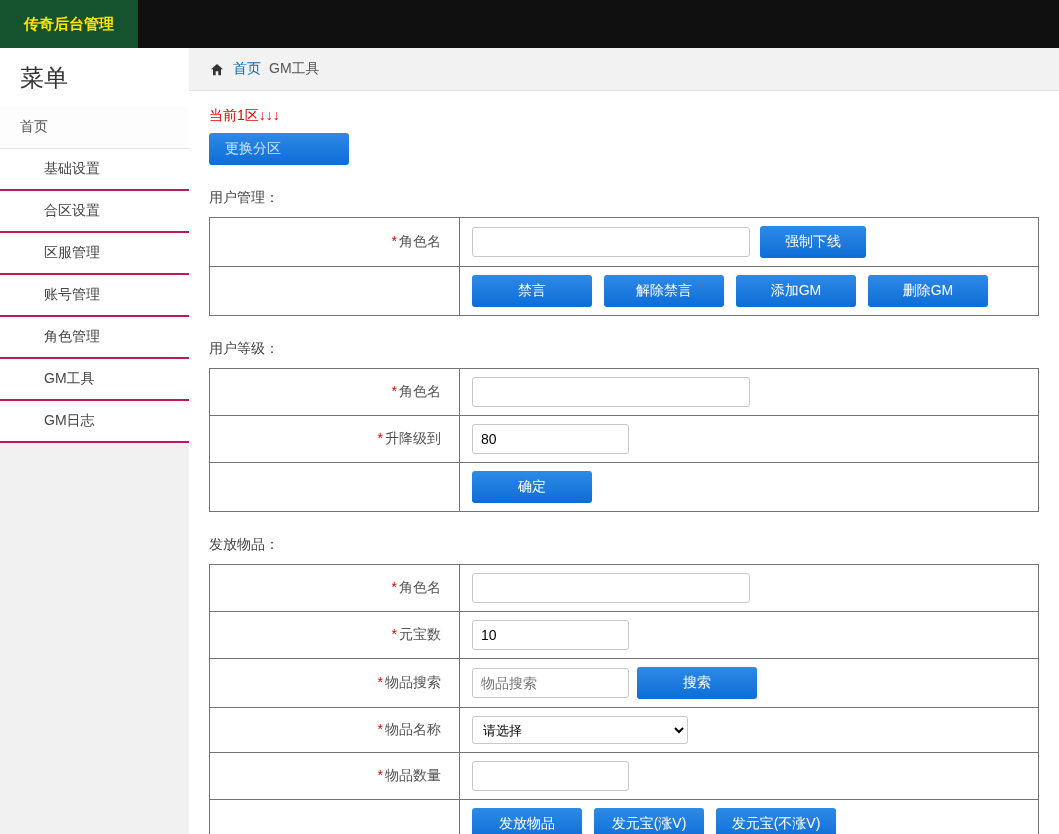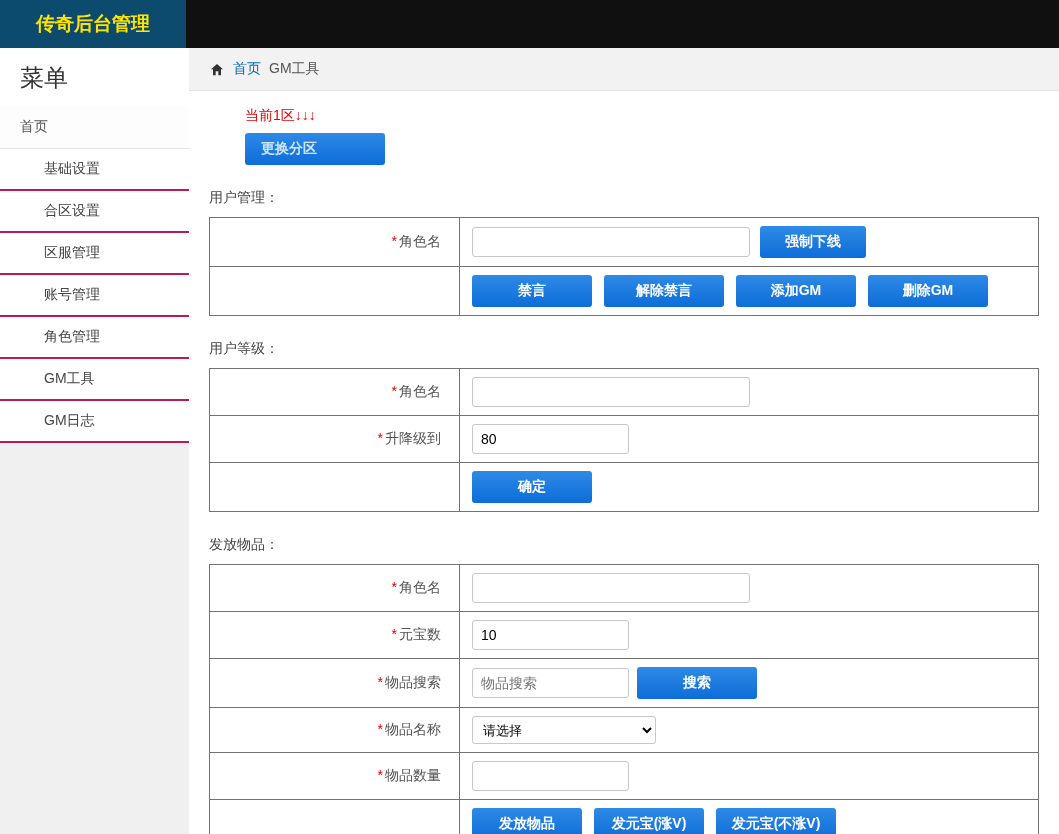--- a/index.html
+++ b/index.html
@@ -1,53 +1,53 @@
 <!DOCTYPE html>
 <html><head>
   <meta charset="utf-8">
   <style>
     * { margin: 0; padding: 0; box-sizing: border-box; }
     body { font-family: "Microsoft YaHei", Arial, sans-serif; font-size: 14px; color: #555; background: #fff; }
     
     .topbar { background: #101010; height: 48px; display: flex; align-items: stretch; }
-    .topbar-brand { background: #0c4a6e; color: #ffe400; padding: 0 36px; display: flex; align-items: center; font-size: 19px; font-weight: bold; }
+    .topbar-brand { background: #14532d; color: #ffe400; padding: 0 24px; display: flex; align-items: center; font-size: 15px; font-weight: bold; }
     
     .container { display: flex; }
     
     .sidebar { width: 189px; background: #f0f0f0; min-height: 786px; }
     .sidebar-title { font-size: 24px; padding: 14px 20px 12px; color: #333; background: #fff; }
     .sidebar-item { padding: 12px 20px; border-bottom: 1px solid #e3e3e3; color: #555; cursor: pointer; font-size: 14px; background: #fdfdfd; }
     .sidebar-subitem { padding: 11px 20px 11px 44px; border-bottom: 2px solid #be185d; color: #444; cursor: pointer; font-size: 14px; background: #fff; }
     
     .main { flex: 1; background: #fff; }
     
     .breadcrumb { background: #f2f2f2; border-bottom: 1px solid #e0e0e0; padding: 12px 20px; display: flex; align-items: center; gap: 8px; color: #555; }
     .breadcrumb a { color: #0d6aad; text-decoration: none; }
     .breadcrumb .home-icon { color: #333; }
     
     .content { padding: 16px 20px; }
     
-    .zone-row { display: flex; align-items: center; gap: 0; margin-bottom: 12px; flex-direction: column; align-items: flex-start; margin-left: 36px; }
+    .zone-row { display: flex; align-items: center; gap: 0; margin-bottom: 12px; flex-direction: column; align-items: flex-start; }
     .zone-current { color: #e60000; font-size: 14px; margin-bottom: 8px; }
     
-    .btn { display: inline-block; padding: 7px 8px; border: none; border-radius: 3px; font-size: 14px; cursor: pointer; text-align: center; color: #fff; background: linear-gradient(to bottom, #2e8ae6, #0d6dd8); font-weight: bold; }
+    .btn { display: inline-block; padding: 7px 8px; border: none; border-radius: 3px; font-size: 14px; cursor: pointer; text-align: center; color: #fff; background: linear-gradient(to bottom, #2e8ae6, #0d6dd8); }
     .btn-change { min-width: 140px; text-align: left; padding-left: 16px; color: #cde4fb; }
     
     .section-title { margin: 24px 0 10px; color: #444; font-size: 14px; }
     
     table.form-table { width: 100%; border-collapse: collapse; border: 1px solid #e3e3e3; background: #fff; }
     table.form-table td { border: 1px solid #737373; padding: 8px 12px; vertical-align: middle; }
     table.form-table td.label-cell { width: 250px; text-align: right; color: #555; padding-right: 18px; }
     table.form-table td.input-cell { padding: 8px 12px; }
     .req { color: #e60000; margin-right: 2px; }
     
     input[type="text"] { height: 30px; padding: 4px 8px; border: 1px solid #c8c8c8; border-radius: 3px; font-size: 14px; vertical-align: middle; }
     .input-wide { width: 278px; }
     .input-med { width: 157px; }
-    select { height: 28px; padding: 3px 6px; border: 1px solid #c8c8c8; border-radius: 3px; font-size: 13px; width: 184px; background: #fff; }
+    select { height: 28px; padding: 3px 6px; border: 1px solid #c8c8c8; border-radius: 3px; font-size: 13px; width: 216px; background: #fff; }
     
     .btn-group { display: flex; gap: 12px; flex-wrap: wrap; }
     .btn-fixed { min-width: 120px; }
     
     svg { display: inline-block; vertical-align: middle; }
   </style>
 </head>
 <body>
 
 <div class="topbar">

